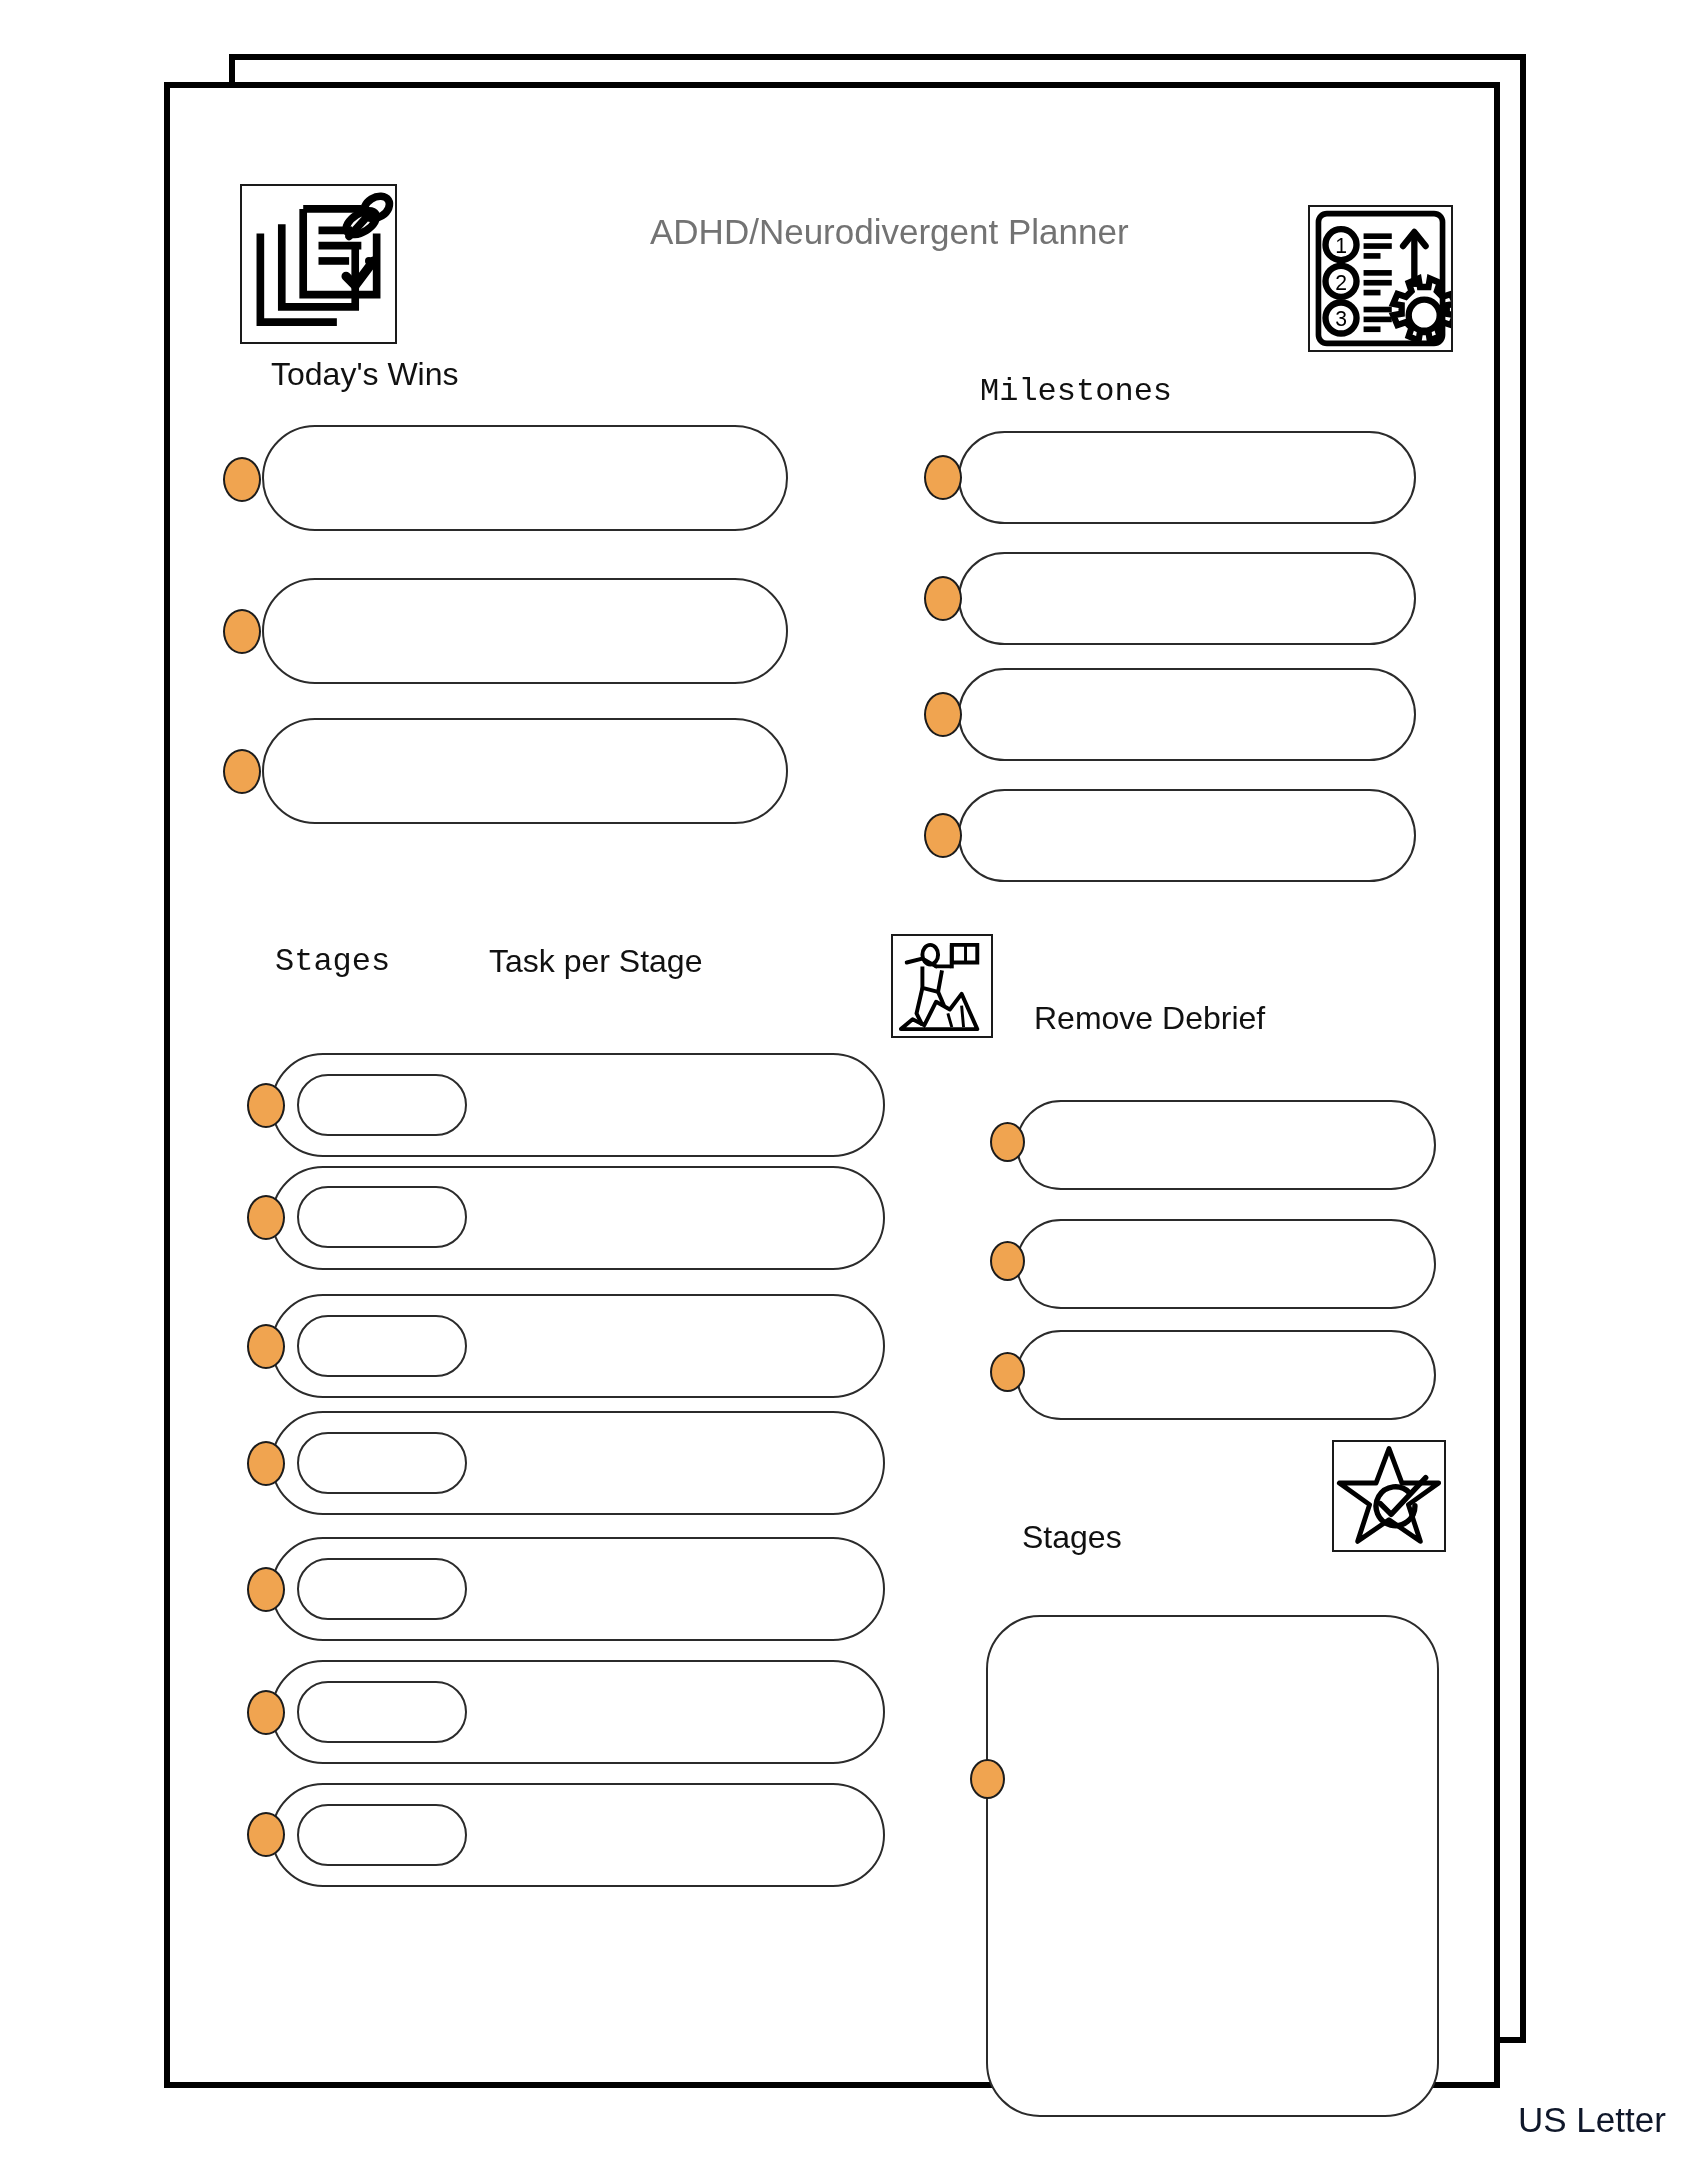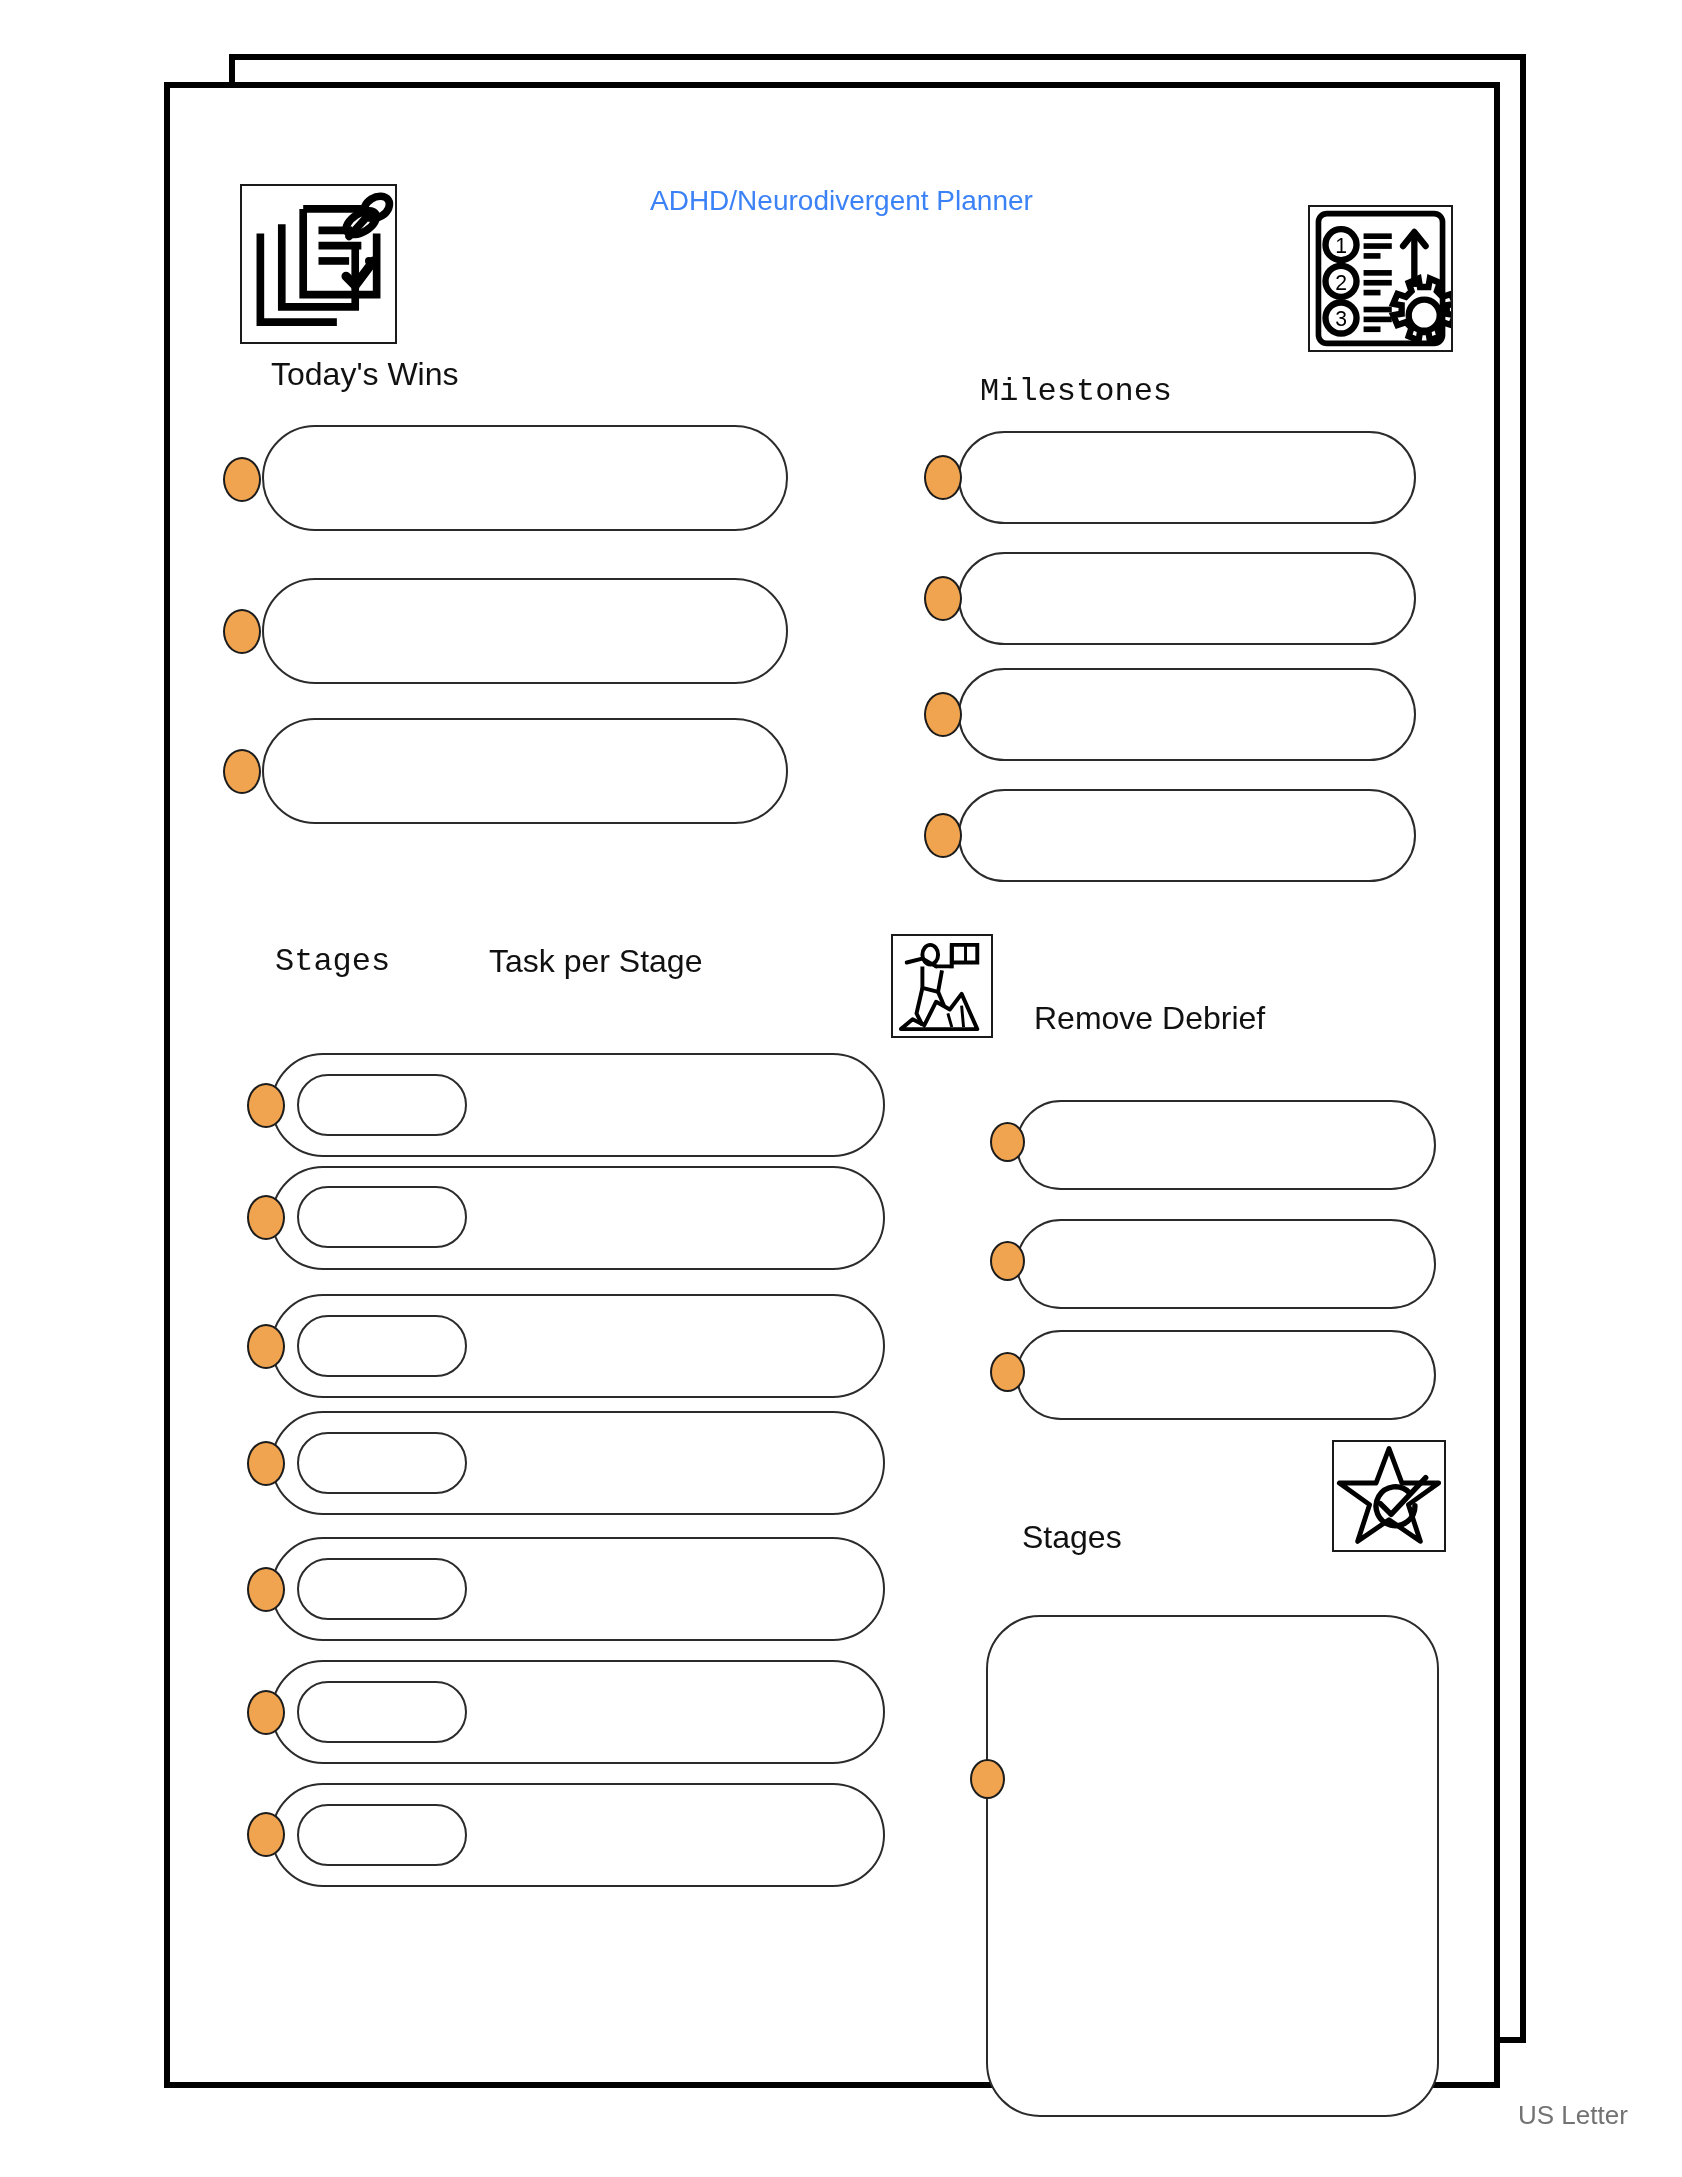--- a/index.html
+++ b/index.html
@@ -56,25 +56,25 @@
   
   .heading {
     position: absolute;
     font-size: 32px;
     line-height: 1.1;
     color: #111111;
     white-space: nowrap;
   }
   .title {
     position: absolute;
-    font-size: 28px;
-    color: #3b82f6;
+    font-size: 35px;
+    color: #737373;
     white-space: nowrap;
     left: 650px;
-    top: 185px;
+    top: 212px;
   }
 
   
   .icon-box {
     position: absolute;
     border: 2.6px solid #1a1a1a;
     background: #ffffff;
     box-sizing: border-box;
   }
   .icon-box svg { display: block; width: 100%; height: 100%; }
@@ -112,22 +112,22 @@
   .debrief-box {
     position: absolute;
     border: 2.6px solid #2b2b2b;
     border-radius: 54px;
     background: #ffffff;
     box-sizing: border-box;
   }
 
   .footnote {
     position: absolute;
-    font-size: 26px;
-    color: #737373;
+    font-size: 35px;
+    color: #0f172a;
     white-space: nowrap;
   }
 </style>
 </head>
 <body>
 
 <div id="page">
 
   <div class="sheet-back"></div>
   <div class="sheet-front"></div>

